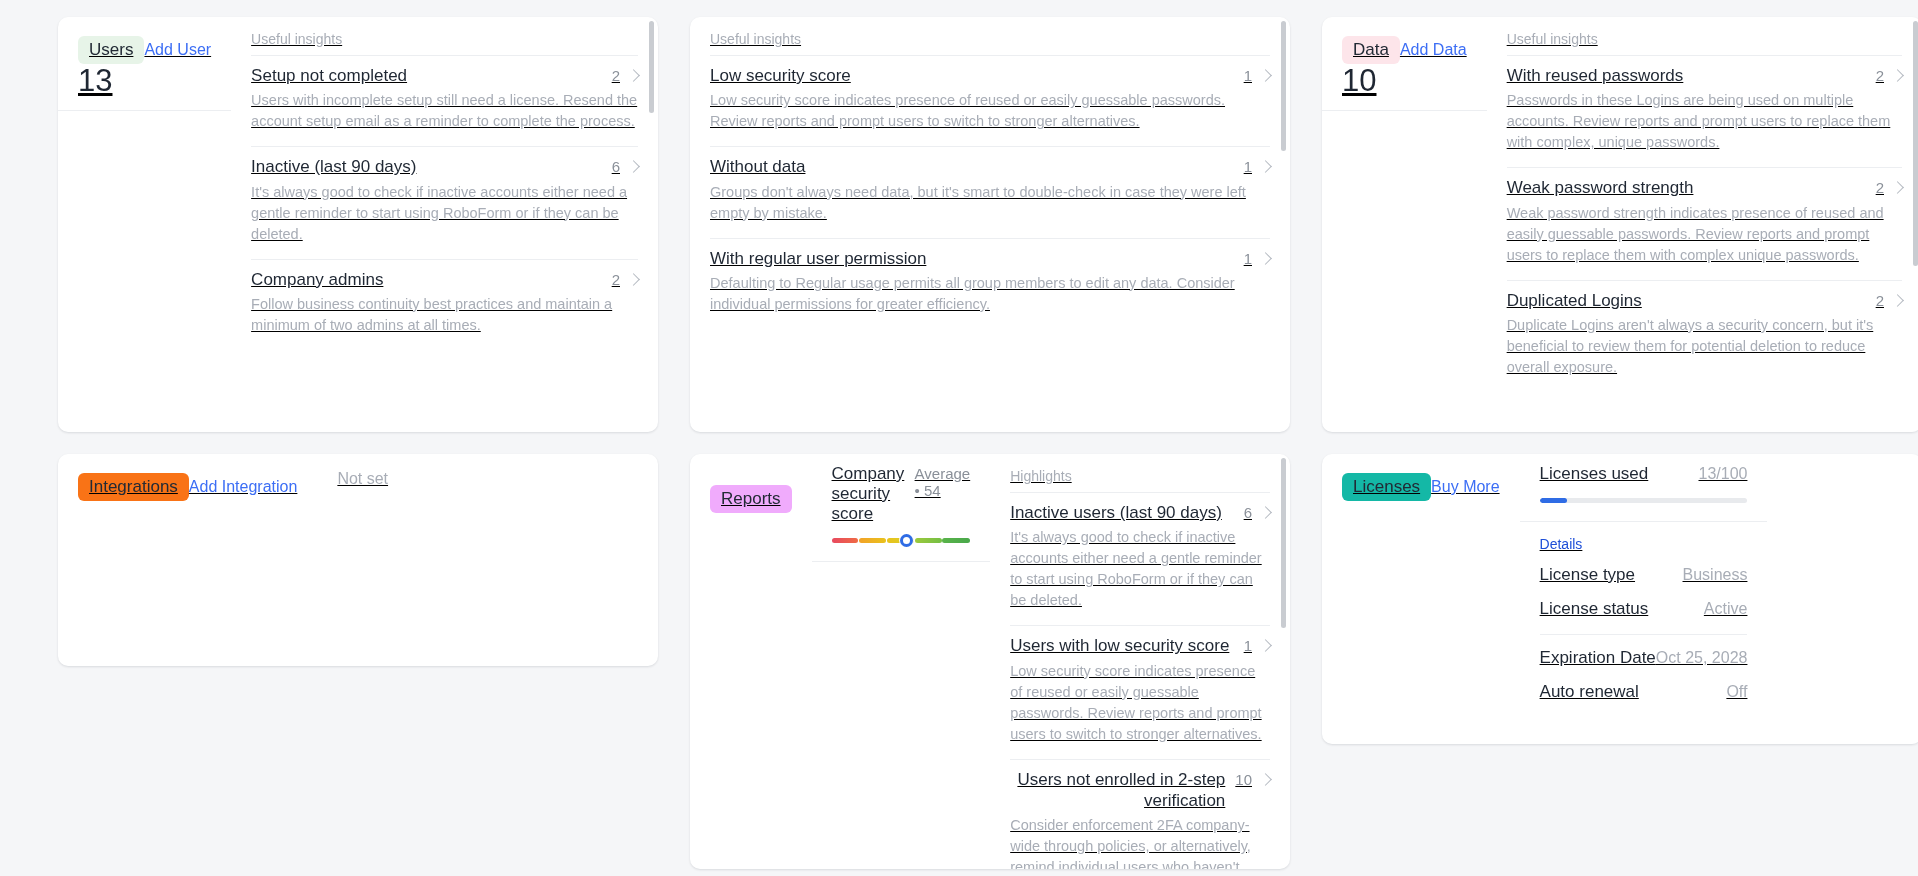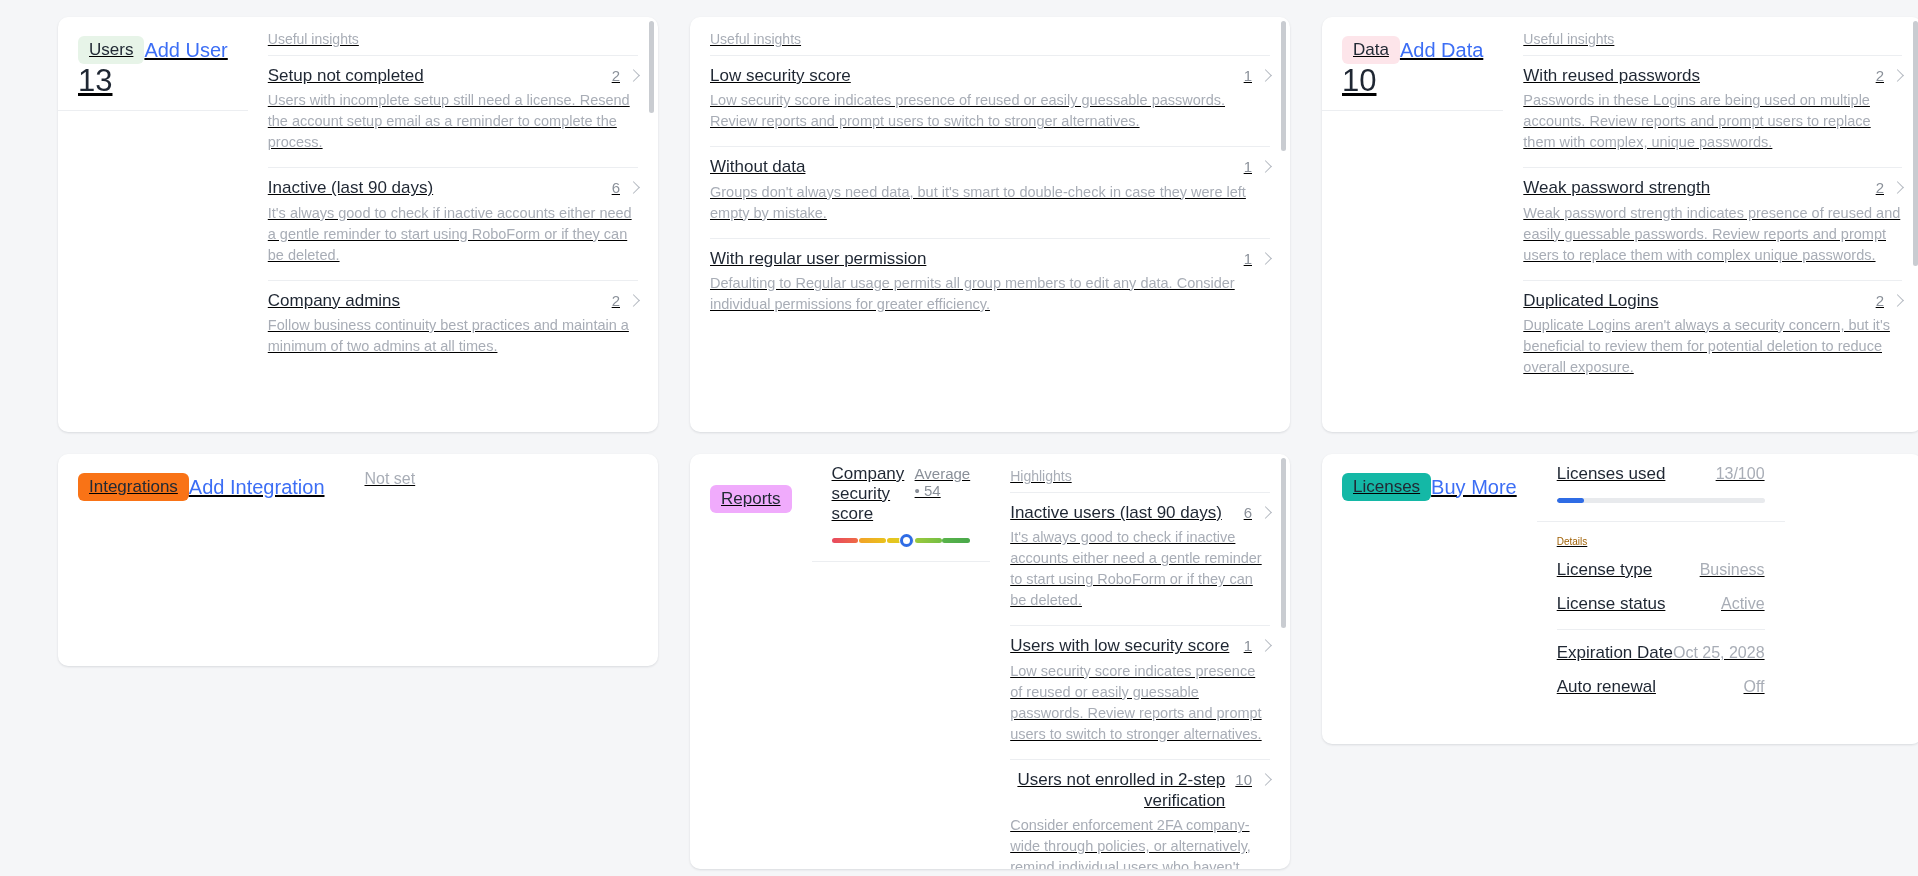--- a/index.html
+++ b/index.html
@@ -53,21 +53,21 @@
     font-weight: 400;
   }
   .chip-users       { background: #e7f4e8; }
   .chip-groups      { background: #e3eafc; }
   .chip-data        { background: #fde5ea; }
   .chip-integrations{ background: #f97316; }
   .chip-reports     { background: #f0abfc; margin-top: 24px; }
   .chip-licenses    { background: #14b8a6; }
 
   .action-link {
-    font-size: 20px;
+    font-size: 16px;
     color: #3c6ef5;
     cursor: pointer;
     white-space: nowrap;
   }
 
   .big-count {
     font-size: 31px;
     color: #1f2733;
     font-weight: 400;
     margin-bottom: 14px;
@@ -219,22 +219,22 @@
     left: 0; top: 0; bottom: 0;
     background: #2f6ce5;
     border-radius: 3px;
   }
   .lic-sep {
     height: 1px;
     background: #eceef1;
     margin: 18px -20px 0 -20px;
   }
   .details-label {
-    font-size: 10px;
-    color: #a16207;
+    font-size: 14px;
+    color: #1d4ed8;
     padding: 14px 0 6px 0;
   }
   .detail-row {
     display: flex;
     justify-content: space-between;
     align-items: baseline;
     padding: 7px 0;
   }
   .detail-key { font-size: 17px; color: #1f2733; }
   .detail-val { font-size: 16px; color: #a8adb6; }

